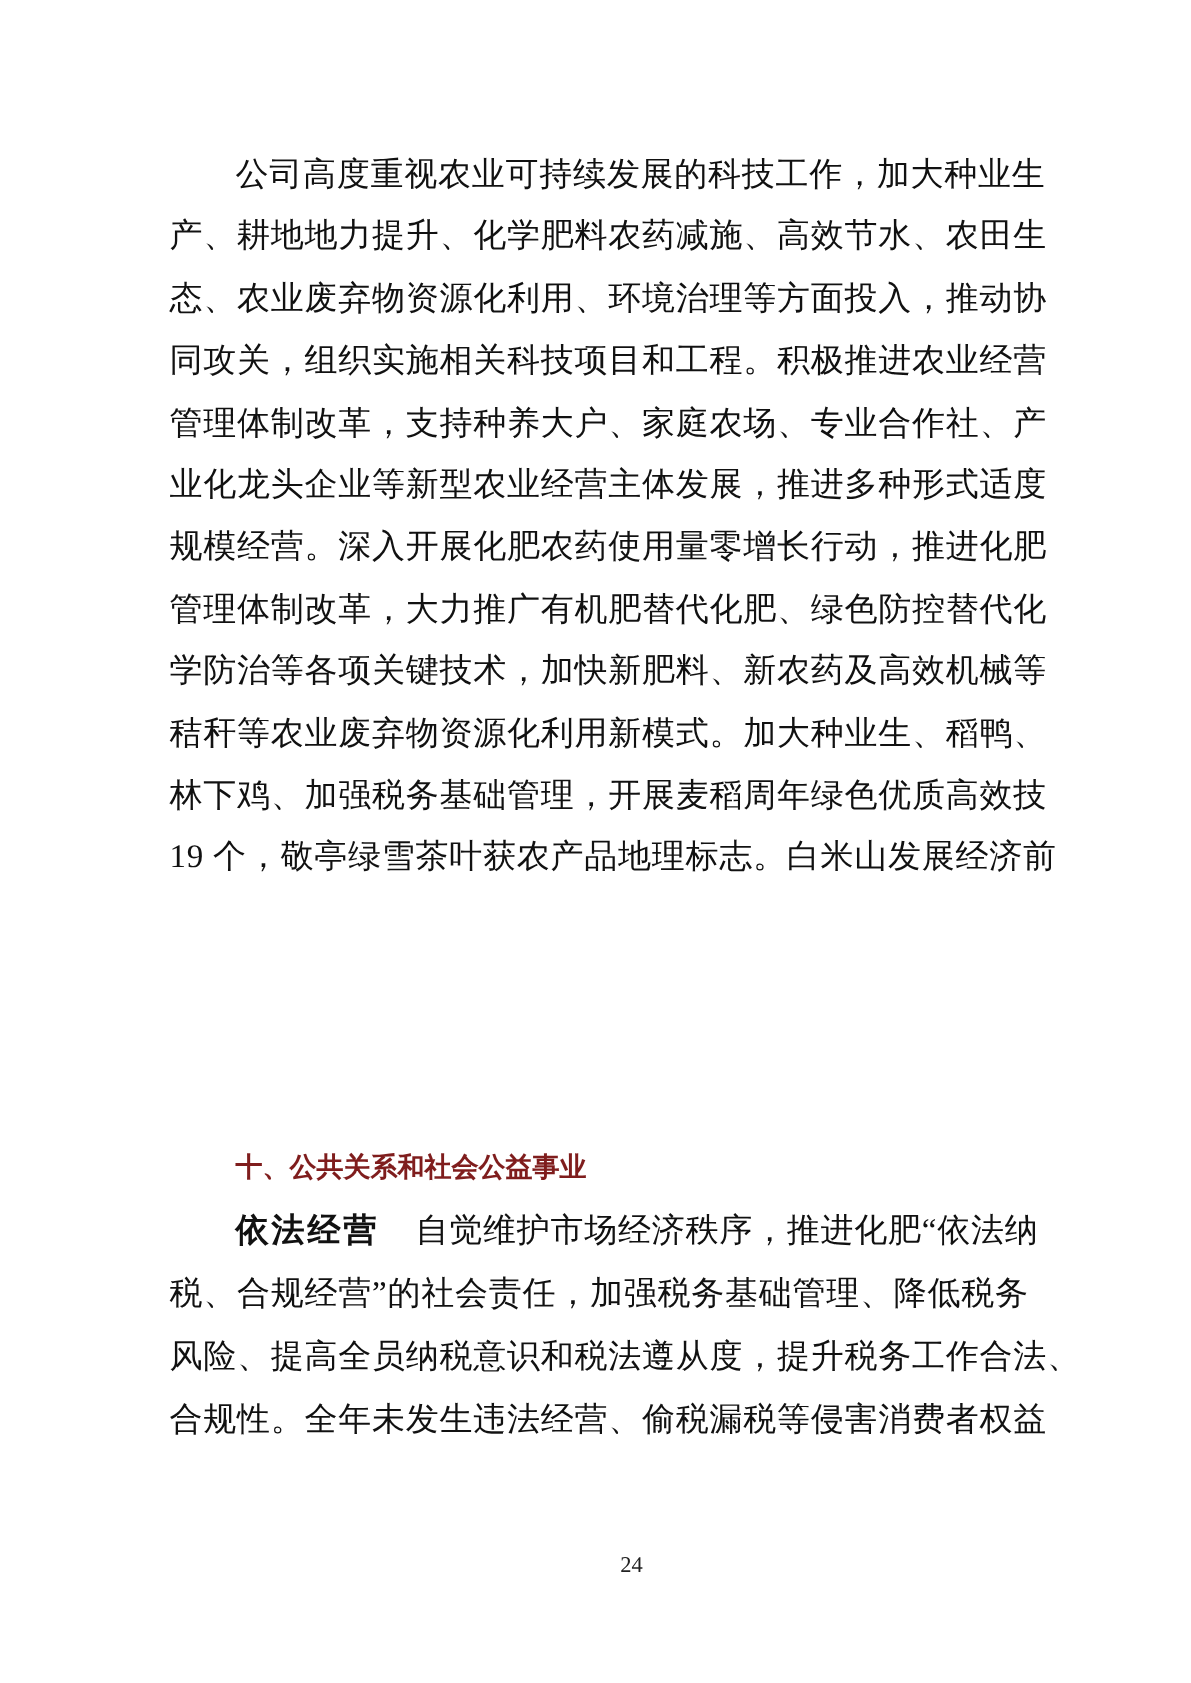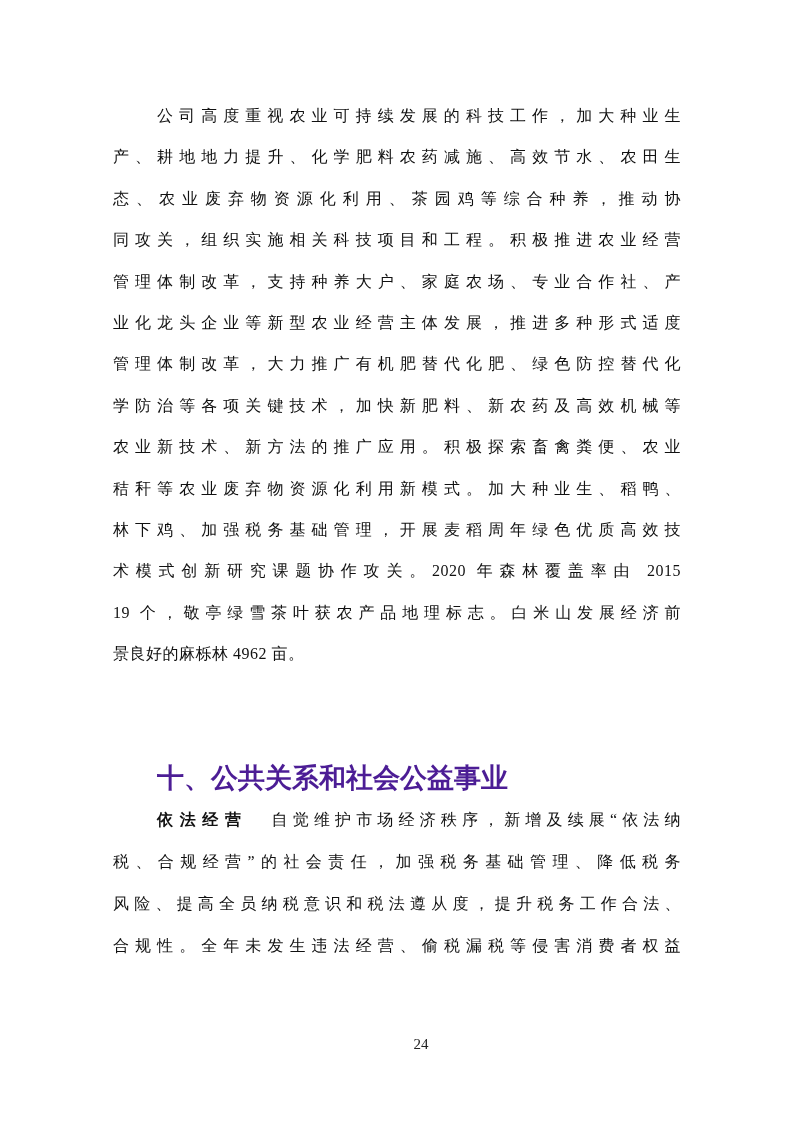--- a/index.html
+++ b/index.html
@@ -24,21 +24,21 @@
     background: #ffffff;
   }
   .textblock {
     position: absolute;
     left: 113px;
     width: 568px;
   }
   #para1 { top: 95px; }
   #para2 { top: 799px; }
   .line {
-    font-size: 16px;
+    font-size: 22px;
     line-height: 41.4px;
     height: 41.4px;
     white-space: nowrap;
     text-align: justify;
     text-align-last: justify;
     letter-spacing: 0.5px;
   }
   #para2 .line {
     line-height: 42px;
     height: 42px;
@@ -52,23 +52,23 @@
   }
   .section-heading {
     position: absolute;
     left: 113px;
     top: 763px;
     width: 568px;
     padding-left: 44px;
     box-sizing: border-box;
     font-family: "Liberation Sans", "DejaVu Sans", sans-serif;
     font-weight: bold;
-    font-size: 27px;
+    font-size: 18px;
     line-height: 30px;
-    color: #4c1d95;
+    color: #7f1d1d;
     white-space: nowrap;
   }
   .lead-bold {
     font-weight: bold;
     margin-right: 24px;
     letter-spacing: 2px;
   }
   .page-number {
     position: absolute;
     left: 0;
@@ -81,39 +81,37 @@
   }
 </style>
 </head>
 <body>
 
 <div class="page">
 
   <div id="para1" class="textblock">
     <div class="line indent">公司高度重视农业可持续发展的科技工作，加大种业生</div>
     <div class="line">产、耕地地力提升、化学肥料农药减施、高效节水、农田生</div>
-    <div class="line">态、农业废弃物资源化利用、茶园鸡等综合种养，推动协</div>
+    <div class="line">态、农业废弃物资源化利用、环境治理等方面投入，推动协</div>
     <div class="line">同攻关，组织实施相关科技项目和工程。积极推进农业经营</div>
     <div class="line">管理体制改革，支持种养大户、家庭农场、专业合作社、产</div>
     <div class="line">业化龙头企业等新型农业经营主体发展，推进多种形式适度</div>
+    <div class="line">规模经营。深入开展化肥农药使用量零增长行动，推进化肥</div>
     <div class="line">管理体制改革，大力推广有机肥替代化肥、绿色防控替代化</div>
     <div class="line">学防治等各项关键技术，加快新肥料、新农药及高效机械等</div>
-    <div class="line">农业新技术、新方法的推广应用。积极探索畜禽粪便、农业</div>
     <div class="line">秸秆等农业废弃物资源化利用新模式。加大种业生、稻鸭、</div>
     <div class="line">林下鸡、加强税务基础管理，开展麦稻周年绿色优质高效技</div>
-    <div class="line">术模式创新研究课题协作攻关。2020 年森林覆盖率由 2015</div>
     <div class="line">19 个，敬亭绿雪茶叶获农产品地理标志。白米山发展经济前</div>
-    <div class="line para-end">景良好的麻栎林 4962 亩。</div>
   </div>
 
   <div class="section-heading">十、公共关系和社会公益事业</div>
 
   <div id="para2" class="textblock">
     <div class="line indent">
-      <span class="lead-bold">依法经营</span><span>自觉维护市场经济秩序，新增及续展“依法纳</span>
+      <span class="lead-bold">依法经营</span><span>自觉维护市场经济秩序，推进化肥“依法纳</span>
     </div>
     <div class="line">税、合规经营”的社会责任，加强税务基础管理、降低税务</div>
     <div class="line">风险、提高全员纳税意识和税法遵从度，提升税务工作合法、</div>
     <div class="line">合规性。全年未发生违法经营、偷税漏税等侵害消费者权益</div>
   </div>
 
   <div class="page-number">24</div>
 
 </div>
 

